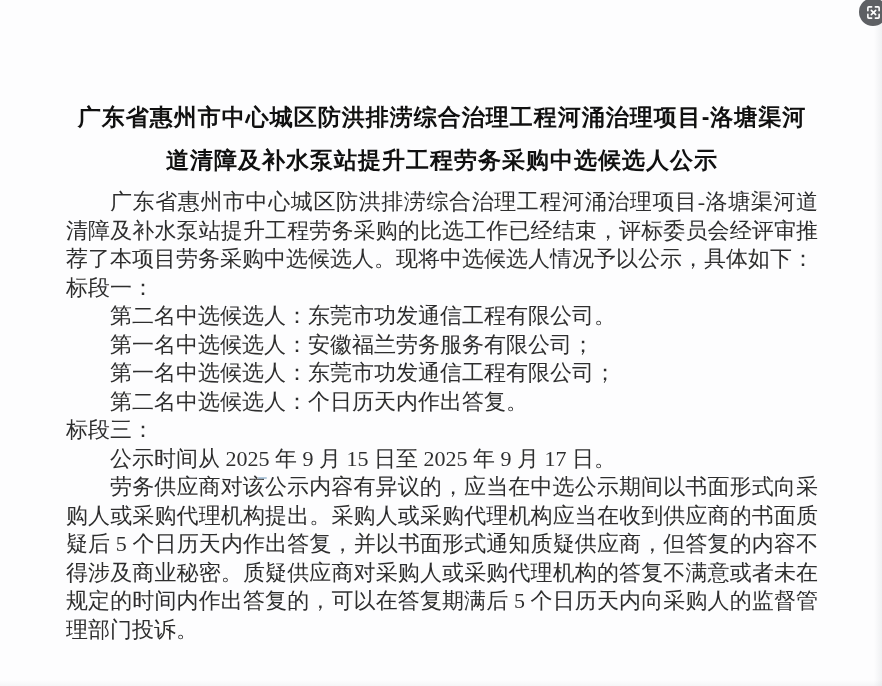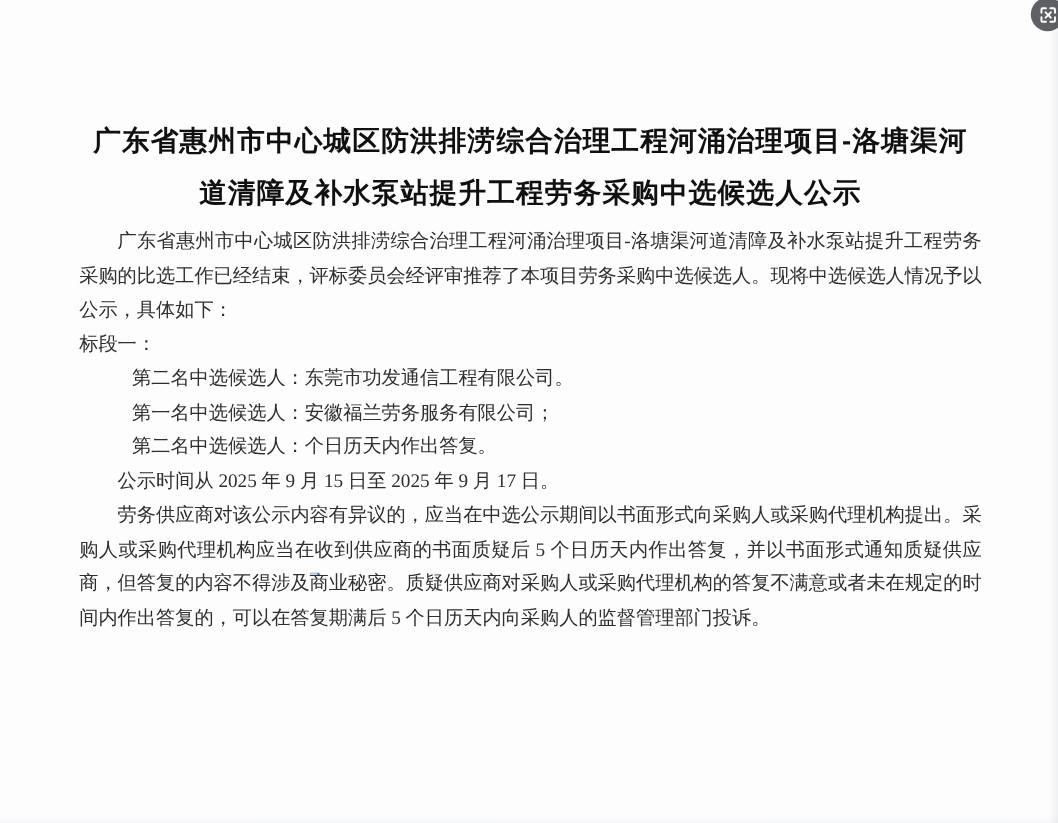--- a/index.html
+++ b/index.html
@@ -25,21 +25,21 @@
     margin: 0 4px 6px 4px;
     font-family: "Liberation Sans", sans-serif;
     font-weight: bold;
     font-size: 23px;
     line-height: 43px;
     letter-spacing: 1px;
     text-align: center;
     color: #101010;
   }
   .doc-body {
-    font-size: 16px;
+    font-size: 22px;
     line-height: 28.5px;
     color: #2e2e2e;
     text-align: justify;
   }
   .doc-body p { margin: 0; }
   .indent { text-indent: 2em; }
   .section-label { text-indent: 0; }
   .candidate-line { padding-left: 44px; }
   .fullscreen-button {
     position: absolute;
@@ -88,22 +88,24 @@
     <h1 class="doc-title">广东省惠州市中心城区防洪排涝综合治理工程河涌治理项目-洛塘渠河道清障及补水泵站提升工程劳务采购中选候选人公示</h1>
 
     <div class="doc-body">
 
       <p class="indent">广东省惠州市中心城区防洪排涝综合治理工程河涌治理项目-洛塘渠河道清障及补水泵站提升工程劳务采购的比选工作已经结束，评标委员会经评审推荐了本项目劳务采购中选候选人。现将中选候选人情况予以公示，具体如下：</p>
 
       <p class="section-label">标段一：</p>
       <p class="candidate-line">第二名中选候选人：东莞市功发通信工程有限公司。</p>
       <p class="candidate-line">第一名中选候选人：安徽福兰劳务服务有限公司；</p>
 
+      <p class="candidate-line">第一名中选候选人：东莞市功发通信工程有限公司；</p>
       <p class="candidate-line">第二名中选候选人：个日历天内作出答复。</p>
 
+      <p class="section-label">标段三：</p>
 
       <p class="indent">公示时间从 2025 年 9 月 15 日至 2025 年 9 月 17 日。</p>
 
       <p class="indent">劳务供应商对该公示内容有异议的，应当在中选公示期间以书面形式向采购人或采购代理机构提出。采购人或采购代理机构应当在收到供应商的书面质疑后 5 个日历天内作出答复，并以书面形式通知质疑供应商，但答复的内容不得涉及商业秘密。质疑供应商对采购人或采购代理机构的答复不满意或者未在规定的时间内作出答复的，可以在答复期满后 5 个日历天内向采购人的监督管理部门投诉。</p>
 
     </div>
   </div>
 
   <div class="scan-artifact"></div>
 

